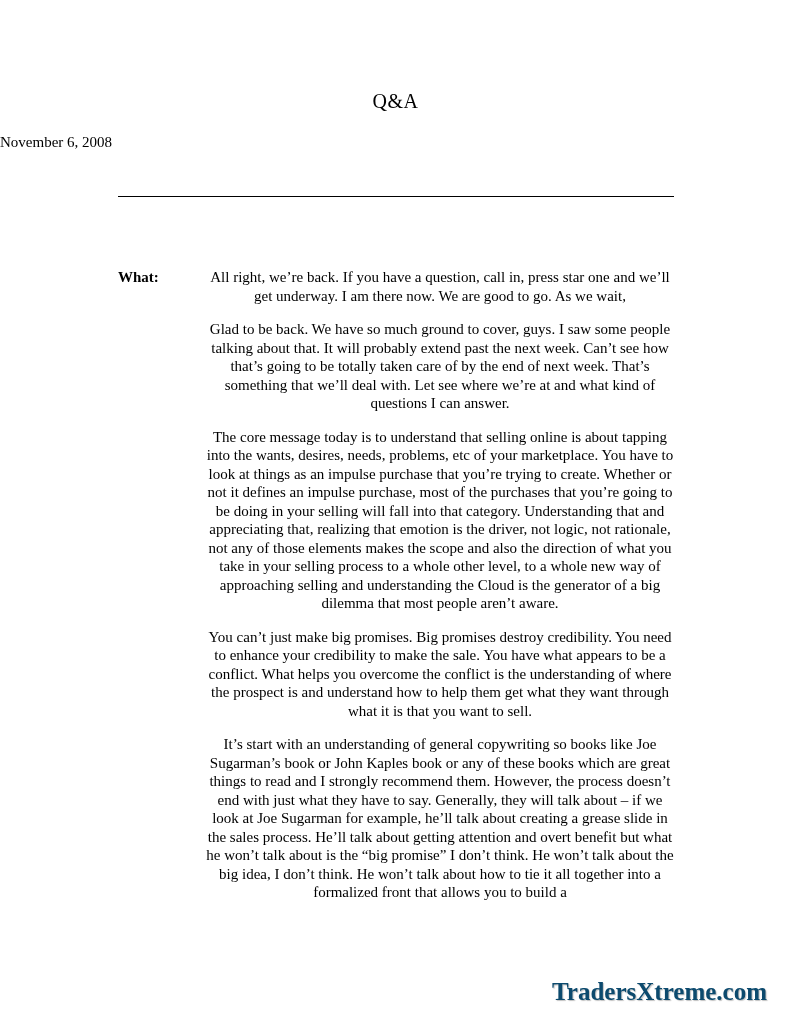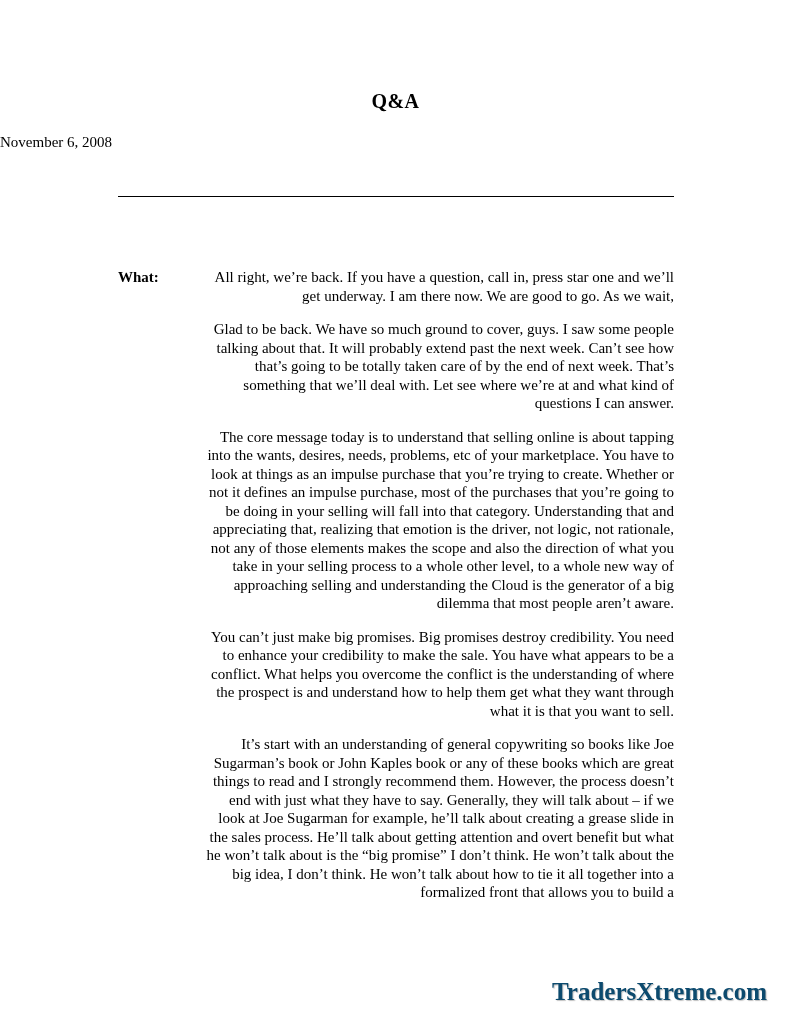--- a/index.html
+++ b/index.html
@@ -58,21 +58,21 @@
     white-space: nowrap;
   }
   
   .doc-title {
     position: absolute;
     top: 90px;
     left: 0;
     width: 791px;
     text-align: center;
     font-size: 20px;
-    font-weight: bold;
+    font-weight: normal;
     letter-spacing: 0.5px;
   }
   .doc-date {
     position: absolute;
     top: 134px;
     left: 0;
     width: 791px;
     font-size: 15px;
   }
   .rule {
@@ -98,21 +98,21 @@
     width: 88px;
     flex: 0 0 88px;
     font-size: 15px;
     font-weight: bold;
     line-height: 18.5px;
   }
   .speech {
     flex: 1 1 auto;
     font-size: 15px;
     line-height: 18.5px;
-    text-align: right;
+    text-align: center;
   }
   .speech p {
     margin: 0 0 15px 0;
   }
   .speech p:last-child {
     margin-bottom: 0;
   }
 </style>
 </head>
 <body>

